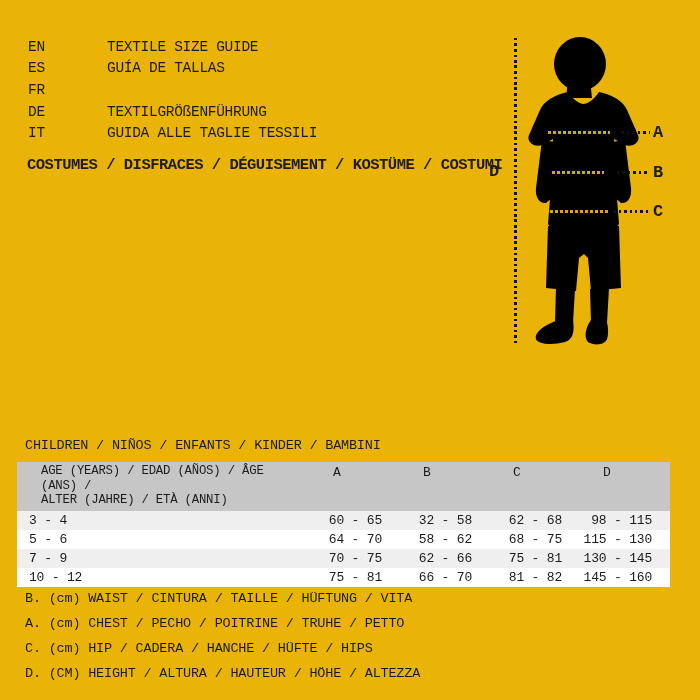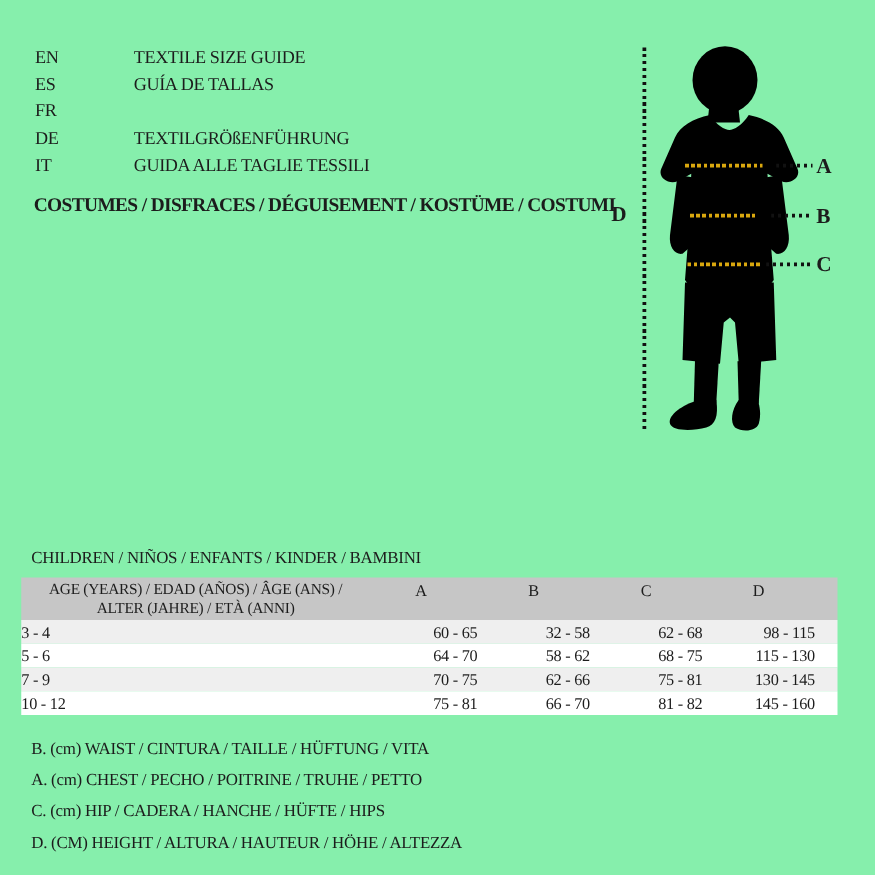--- a/index.html
+++ b/index.html
@@ -5,22 +5,22 @@
   :root{
     --accent-yellow:#d9a70e;
     --table-header-bg:#c6c6c6;
     --table-alt-row-bg:#efefef;
     --text:#1c1c1c;
     --silhouette:#000000;
   }
   *{margin:0;padding:0;box-sizing:border-box;}
   html,body{background:#ffffff;}
   .page{
-    position:relative;width:700px;height:700px;background:#86efac;overflow:hidden;
-    font-family:Liberation Serif, serif;color:var(--text);
+    position:relative;width:700px;height:700px;background:#eab308;overflow:hidden;
+    font-family:Liberation Mono, monospace;color:var(--text);
   }
   
   .lang-block{position:absolute;left:28px;top:36px;}
   .lang-row{display:flex;height:21.6px;align-items:center;font-size:14.5px;letter-spacing:-0.3px;}
   .lang-code{width:37px;font-weight:bold;font-weight:normal;}
   .lang-label{white-space:nowrap;margin-left:42px;}
   .category-title{
     position:absolute;left:27px;top:156px;font-size:15.5px;font-weight:bold;
     letter-spacing:-0.5px;white-space:nowrap;
   }
@@ -48,24 +48,24 @@
   .measure-label{position:absolute;font-size:17px;font-weight:bold;line-height:17px;}
   .lbl-a{left:653px;top:124px;}
   .lbl-b{left:653px;top:164px;}
   .lbl-c{left:653px;top:203px;}
   .lbl-d{left:489px;top:163px;}
   
   .section-title{position:absolute;left:25px;top:438px;font-size:13.5px;letter-spacing:-0.2px;white-space:nowrap;}
   .size-table{position:absolute;left:17px;top:462px;width:653px;}
   .t-row{display:grid;grid-template-columns:1fr 90px 90px 90px 90px;padding-right:18px;}
   .t-head{background:var(--table-header-bg);padding-top:2px;padding-bottom:3px;}
-  .t-head .age-head{padding-left:4px;font-size:12.3px;line-height:14.5px;letter-spacing:-0.2px;text-align:center;}
+  .t-head .age-head{padding-left:24px;font-size:12.3px;line-height:14.5px;letter-spacing:-0.2px;}
   .t-head .col-letter{font-size:13px;text-align:center;padding-top:1px;}
   .t-data{height:19px;align-items:center;font-size:13px;letter-spacing:-0.2px;}
-  .t-data .age-cell{padding-left:0;}
+  .t-data .age-cell{padding-left:12px;}
   .t-data .val-cell{text-align:right;}
   .t-data:nth-child(odd){background:#ffffff;}
   .t-data:nth-child(even){background:var(--table-alt-row-bg);}
   
   .legend{position:absolute;left:25px;top:586px;font-size:13.5px;line-height:25px;letter-spacing:-0.2px;}
   .legend-line{white-space:nowrap;}
 </style>
 </head>
 <body>
 

